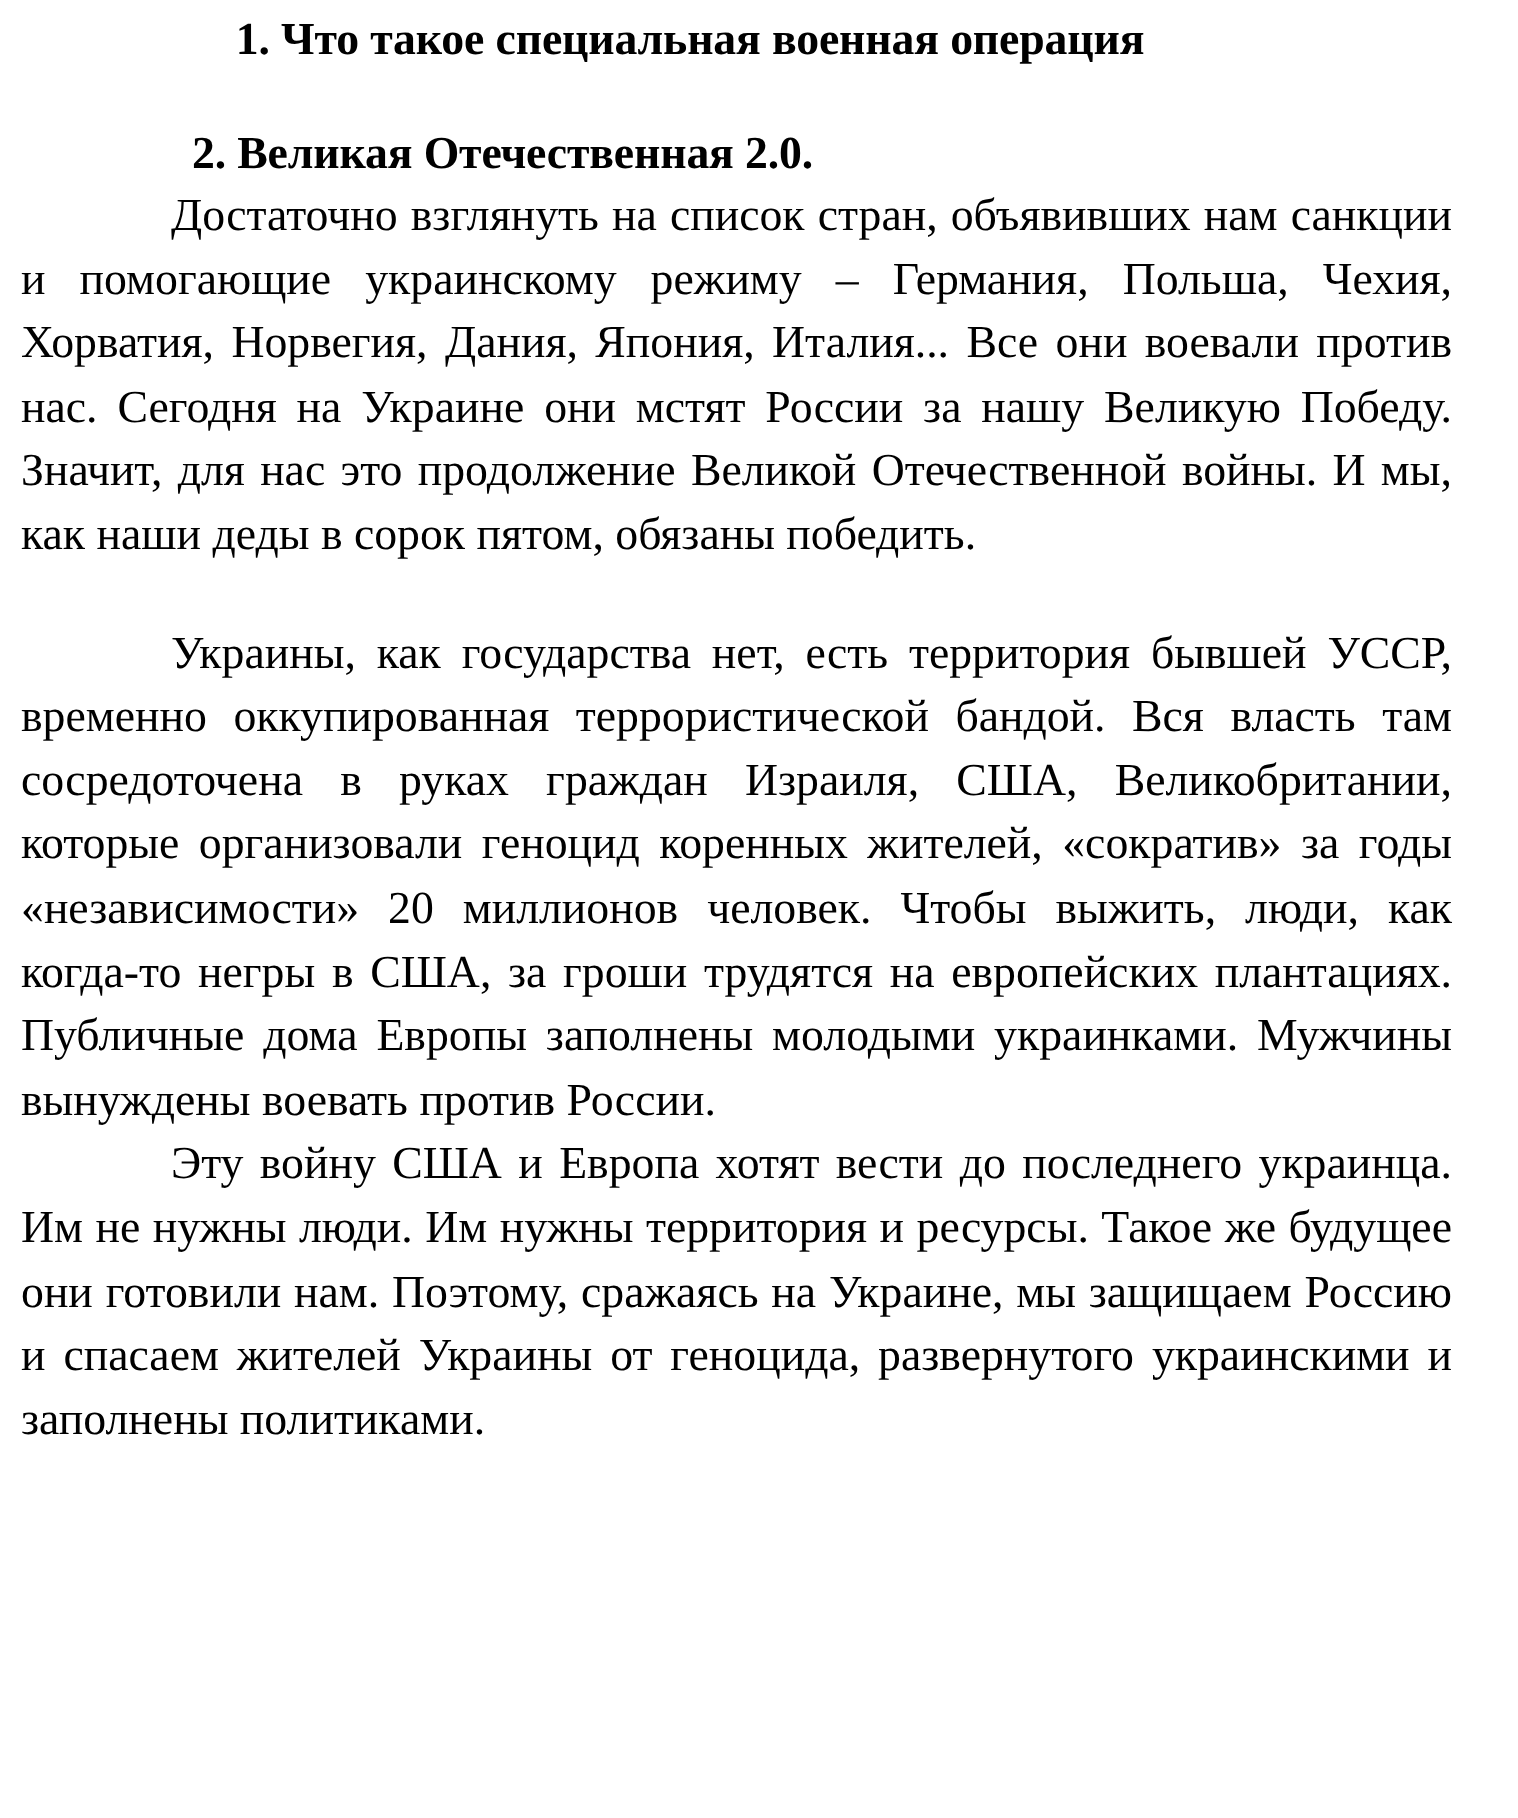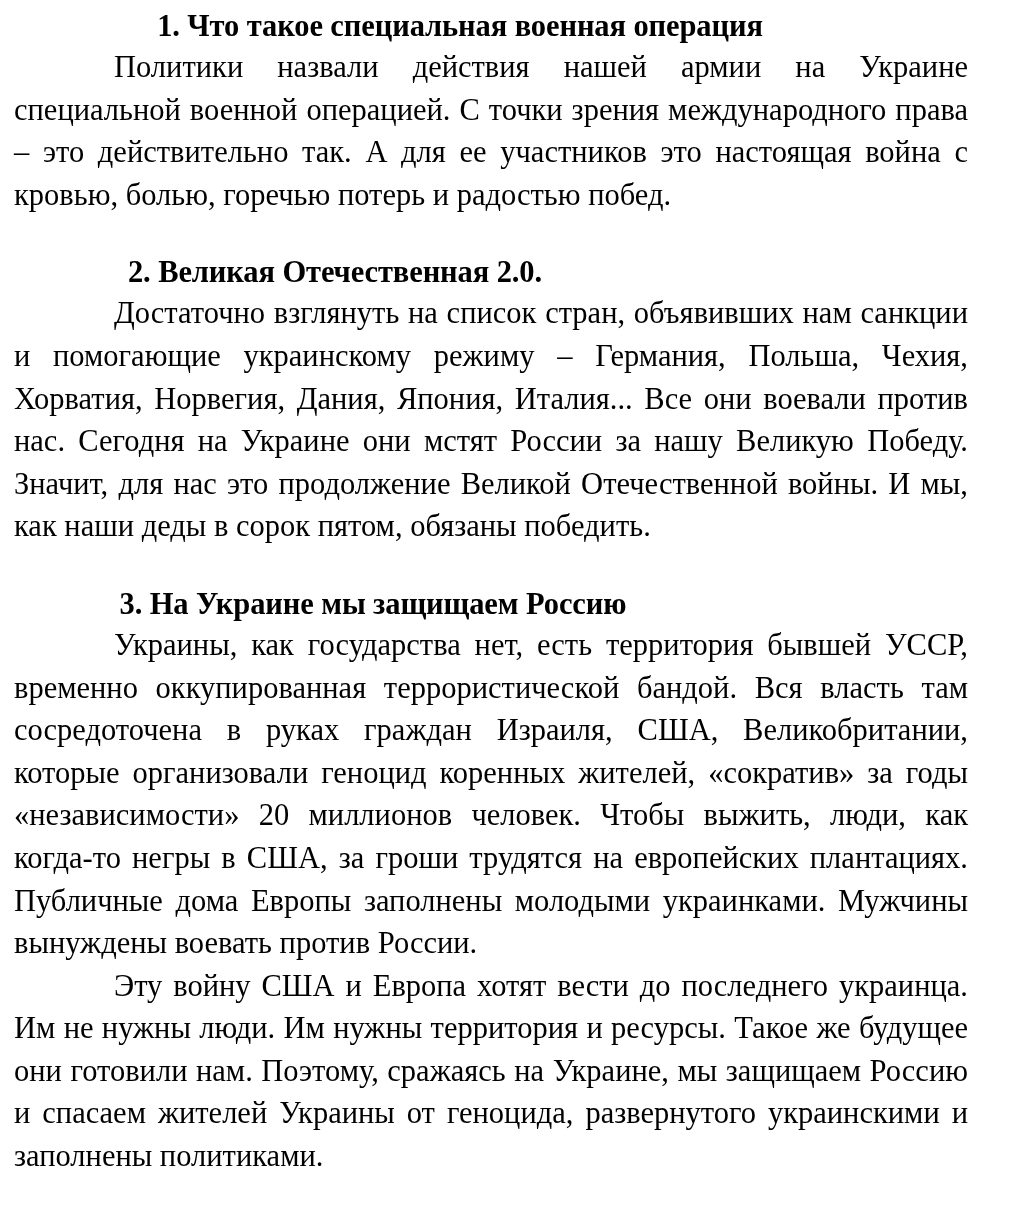--- a/index.html
+++ b/index.html
@@ -61,31 +61,29 @@
     height: 36px;
   }
 </style>
 </head>
 <body>
 
 <div class="page">
 
   <section class="doc-section">
     <h2 class="section-heading h-1">1. Что такое специальная военная операция</h2>
-    <p class="body-paragraph">Политики назвали действия нашей армии на Украине специальной военной операцией. С точки зрения международного права – это действительно так. А для ее участников это настоящая война с кровью, болью, горечью потерь и радостью побед.</p>
   </section>
 
   <div class="spacer-before-heading"></div>
 
   <section class="doc-section">
     <h2 class="section-heading h-2">2. Великая Отечественная 2.0.</h2>
     <p class="body-paragraph">Достаточно взглянуть на список стран, объявивших нам санкции и помогающие украинскому режиму – Германия, Польша, Чехия, Хорватия, Норвегия, Дания, Япония, Италия... Все они воевали против нас. Сегодня на Украине они мстят России за нашу Великую Победу. Значит, для нас это продолжение Великой Отечественной войны. И мы, как наши деды в сорок пятом, обязаны победить.</p>
   </section>
 
   <div class="spacer-before-heading"></div>
 
   <section class="doc-section">
-    <h2 class="section-heading h-3">3. На Украине мы защищаем Россию</h2>
     <p class="body-paragraph">Украины, как государства нет, есть территория бывшей УССР, временно оккупированная террористической бандой. Вся власть там сосредоточена в руках граждан Израиля, США, Великобритании, которые организовали геноцид коренных жителей, «сократив» за годы «независимости» 20 миллионов человек. Чтобы выжить, люди, как когда-то негры в США, за гроши трудятся на европейских плантациях. Публичные дома Европы заполнены молодыми украинками. Мужчины вынуждены воевать против России.</p>
     <p class="body-paragraph">Эту войну США и Европа хотят вести до последнего украинца. Им не нужны люди. Им нужны территория и ресурсы. Такое же будущее они готовили нам. Поэтому, сражаясь на Украине, мы защищаем Россию и спасаем жителей Украины от геноцида, развернутого украинскими и заполнены политиками.</p>
   </section>
 
 </div>
 
 </body></html>

